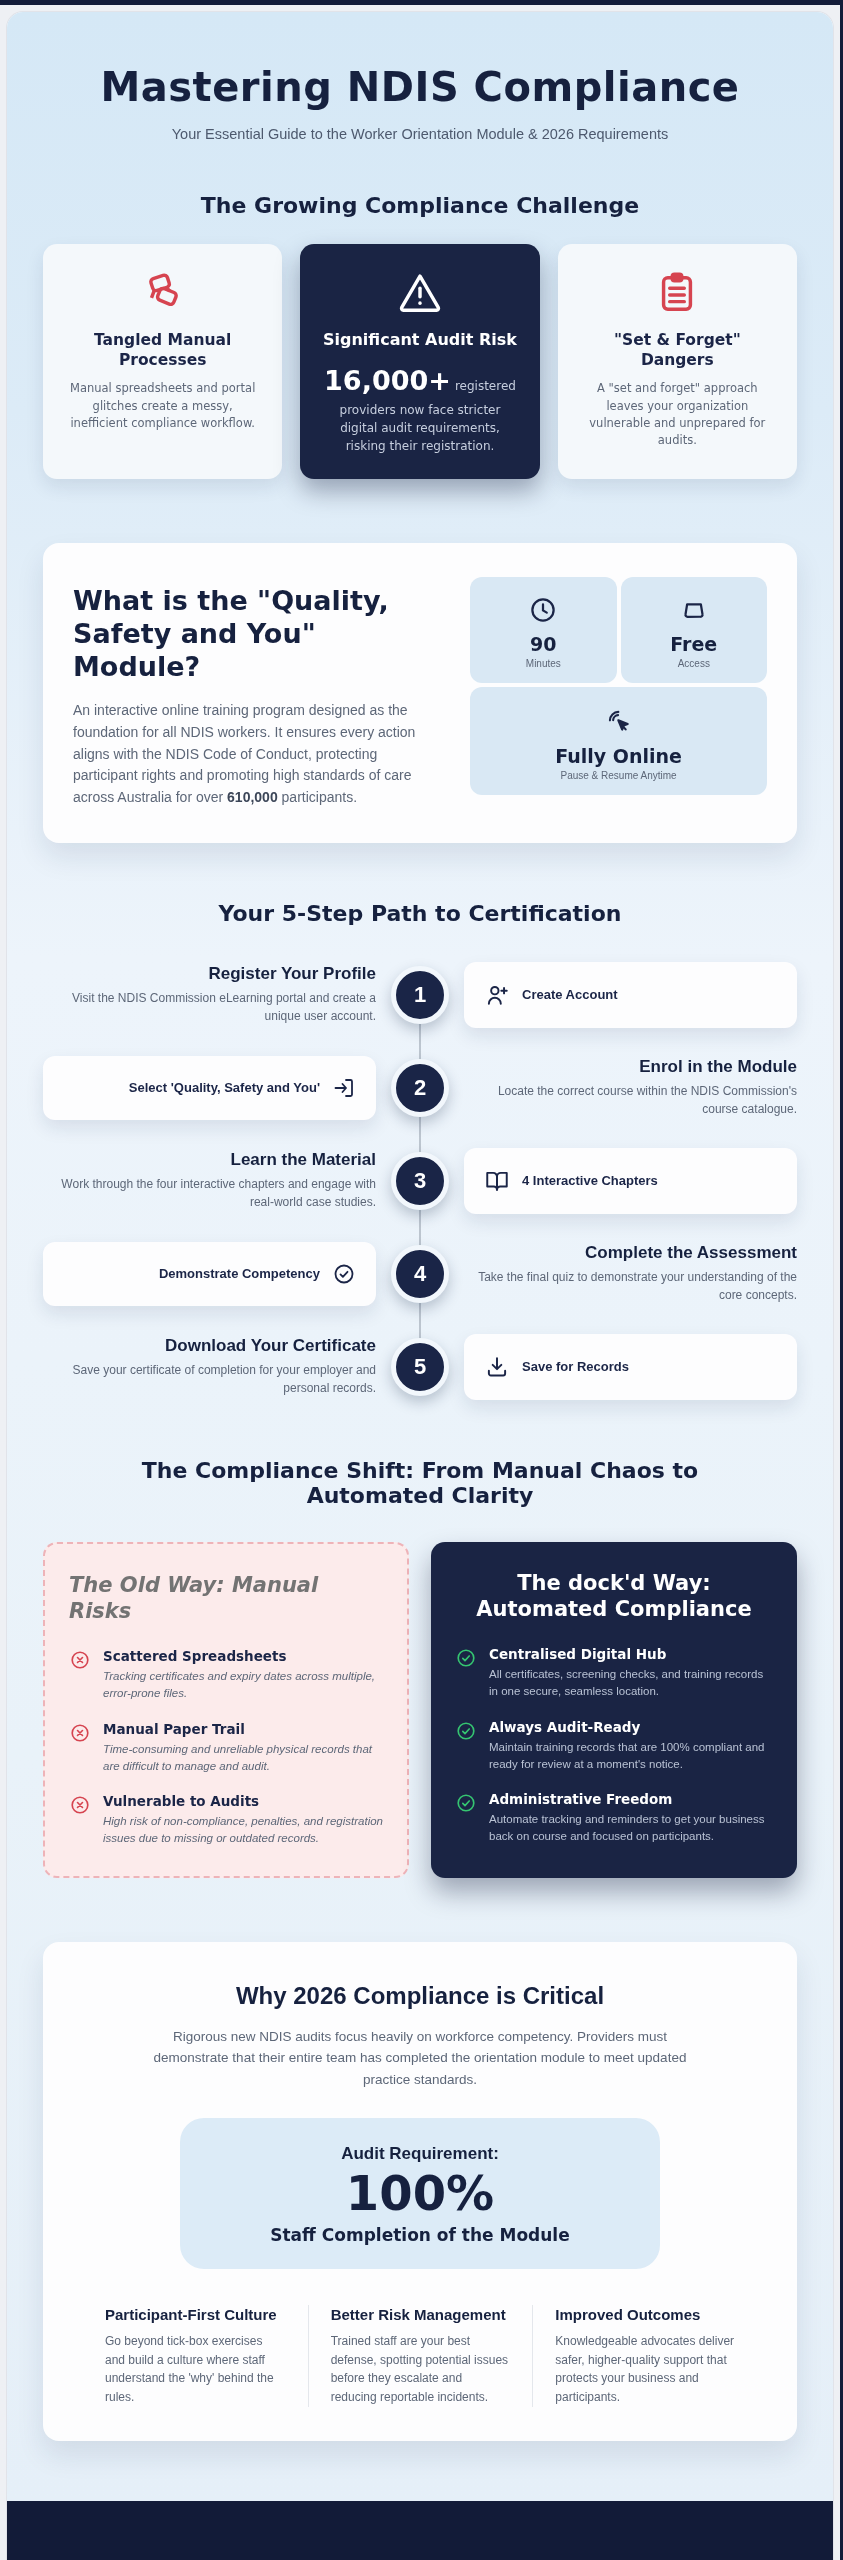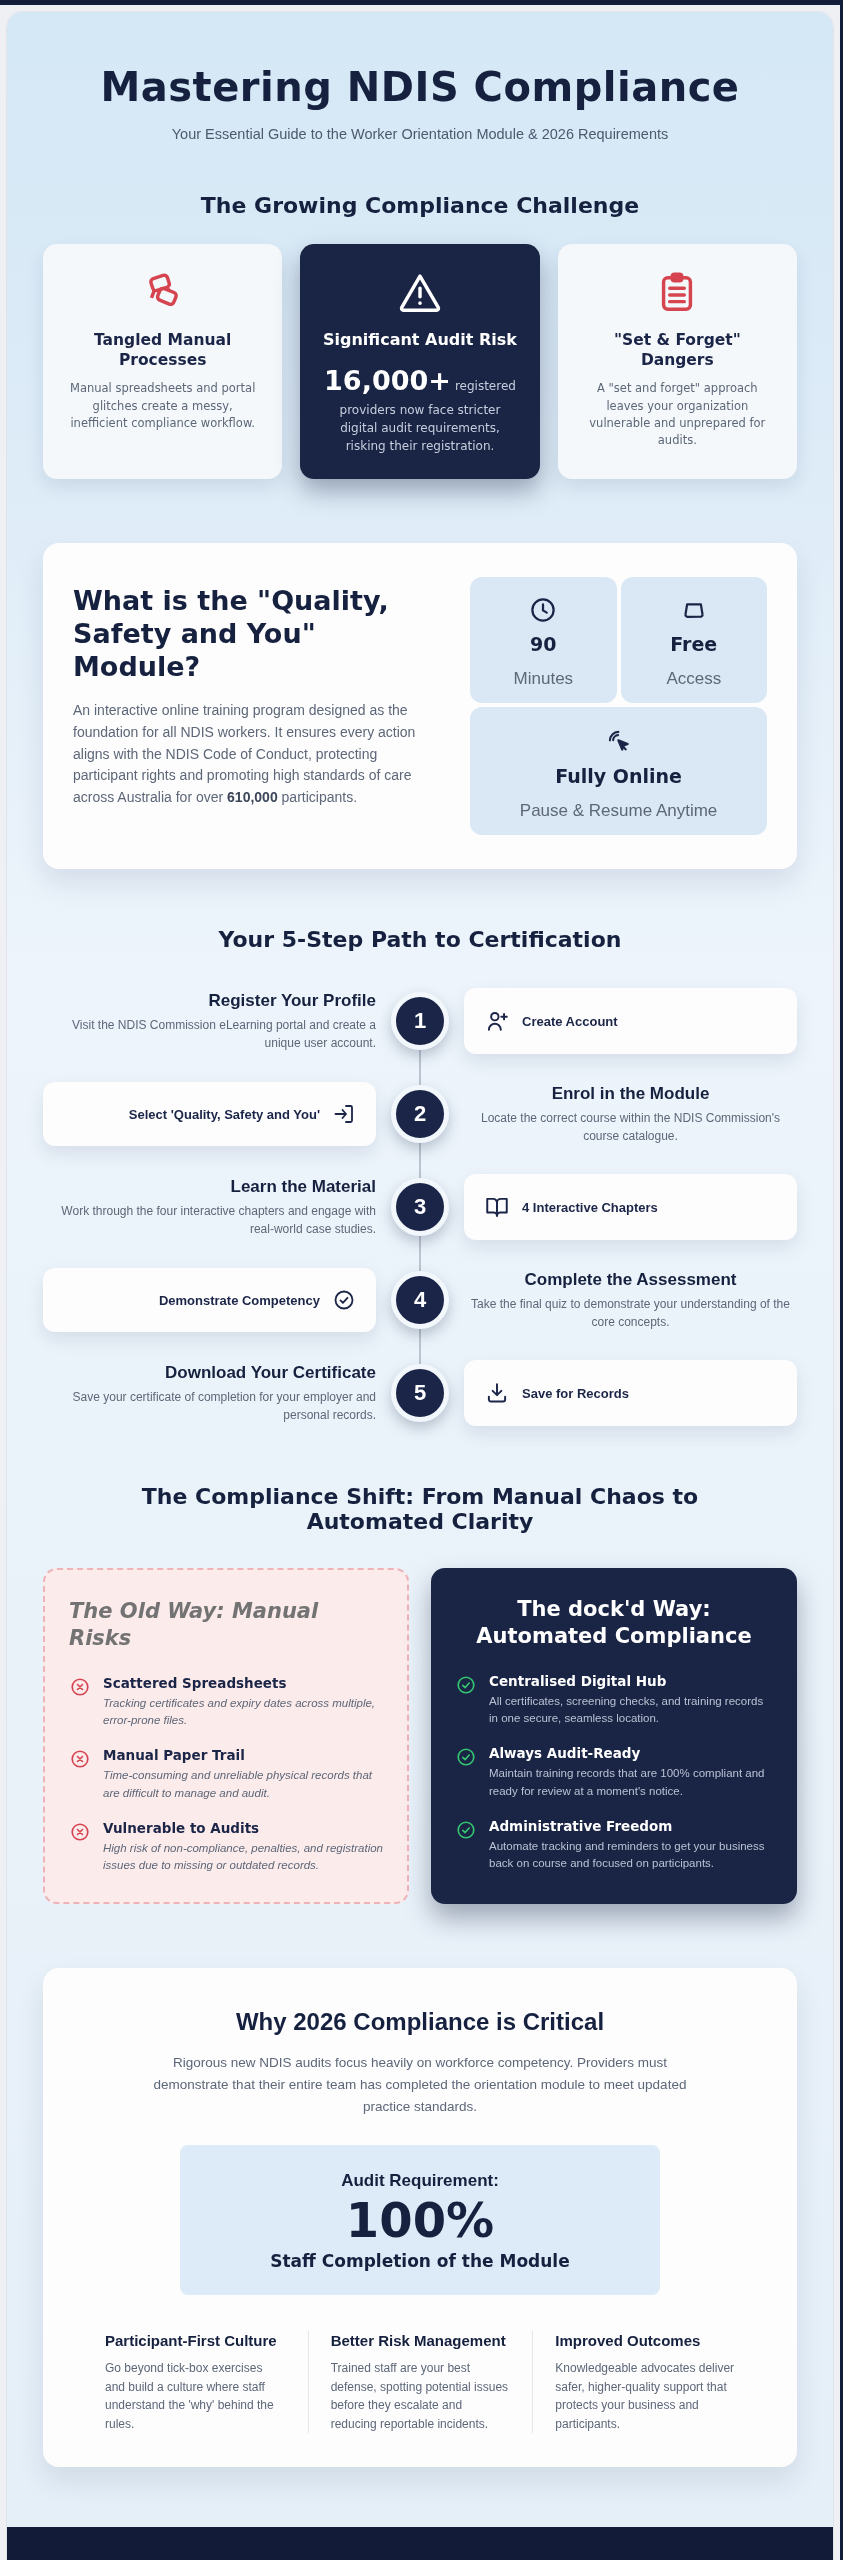--- a/index.html
+++ b/index.html
@@ -48,38 +48,38 @@
   }
   .module-left { flex:1.25; padding-top:8px; }
   .module-left h2 { font-size:27px; line-height:1.22; color:#16213f; }
   .module-left p { margin-top:16px; font-size:14px; line-height:1.55; color:#5d6778; }
   .module-left b { color:#3c4658; }
   .module-right { flex:1; display:grid; grid-template-columns:1fr 1fr; gap:4px; align-content:start; }
   .fact-card { background:#d9e8f4; border-radius:12px; padding:18px 10px 14px; text-align:center; }
   .fact-card.span2 { grid-column:1 / span 2; }
   .fact-card .icon { color:#1b2547; }
   .fact-value { font-size:19px; font-weight:bold; color:#16213f; margin-top:8px; }
-  .fact-label { font-size:17px; color:#5d6778; margin-top:14px; }
+  .fact-label { font-size:10px; color:#5d6778; margin-top:3px; }
 
   
   .steps-grid { position:relative; margin-top:36px; }
   .steps-grid::before {
     content:""; position:absolute; left:50%; top:60px; bottom:60px; width:2px;
     margin-left:-1px; background:#bcc5cf;
   }
   .step-row { display:grid; grid-template-columns:1fr 88px 1fr; align-items:center; margin-bottom:28px; }
   .step-row:last-child { margin-bottom:0; }
   .step-circle {
     position:relative; z-index:2; width:58px; height:58px; margin:0 auto; border-radius:50%;
     background:#1a2547; border:5px solid #f2f7fc; box-shadow:0 6px 14px rgba(24,43,77,.25);
     display:flex; align-items:center; justify-content:center;
     color:#fff; font-size:22px; font-weight:bold;
   }
   .step-text.left { text-align:right; }
-  .step-text.right { text-align:center; }
+  .step-text.right { text-align:right; }
   .step-text h3 { font-size:17px; color:#16213f; margin-bottom:5px; }
   .step-text p { font-size:12px; line-height:1.5; color:#5d6778; }
   .step-card {
     background:#fdfdfe; border-radius:12px; padding:20px 20px; box-shadow:0 8px 18px rgba(24,43,77,.10);
     display:flex; align-items:center; gap:12px; font-size:13px; font-weight:bold; color:#1b2547;
   }
   .step-card .icon { color:#1b2547; flex:0 0 auto; display:flex; }
   .step-card.icon-right { justify-content:flex-end; text-align:right; }
   .step-card.icon-right .icon { order:2; }
   .step-card.icon-right .step-card-label { order:1; }
@@ -107,21 +107,21 @@
   .new-card .shift-item p { color:#b9c2d4; }
 
   
   .why-card {
     margin-top:64px; background:#fdfdfe; border-radius:16px; padding:40px 40px 34px;
     box-shadow:0 14px 28px rgba(24,43,77,.10);
   }
   .why-card h2 { text-align:center; font-size:24px; color:#16213f; }
   .why-intro { margin:16px auto 0; max-width:560px; text-align:center; font-size:13.5px; line-height:1.6; color:#5d6778; }
   .audit-box {
-    margin:28px auto 0; max-width:480px; background:#dcebf7; border-radius:8px;
+    margin:28px auto 0; max-width:480px; background:#dcebf7; border-radius:24px;
     padding:26px 20px 24px; text-align:center;
   }
   .audit-label { font-size:17px; font-weight:bold; color:#16213f; }
   .audit-value { font-size:48px; font-weight:bold; color:#16213f; line-height:1.05; margin-top:4px; }
   .audit-sub { font-size:17px; font-weight:bold; color:#16213f; margin-top:6px; }
   .benefits { display:grid; grid-template-columns:1fr 1fr 1fr; margin-top:36px; }
   .benefit { padding:0 22px; }
   .benefit + .benefit { border-left:1px solid #e4e7ec; }
   .benefit h4 { font-size:15px; color:#16213f; line-height:1.3; margin-bottom:8px; }
   .benefit p { font-size:12px; line-height:1.55; color:#5d6778; }

